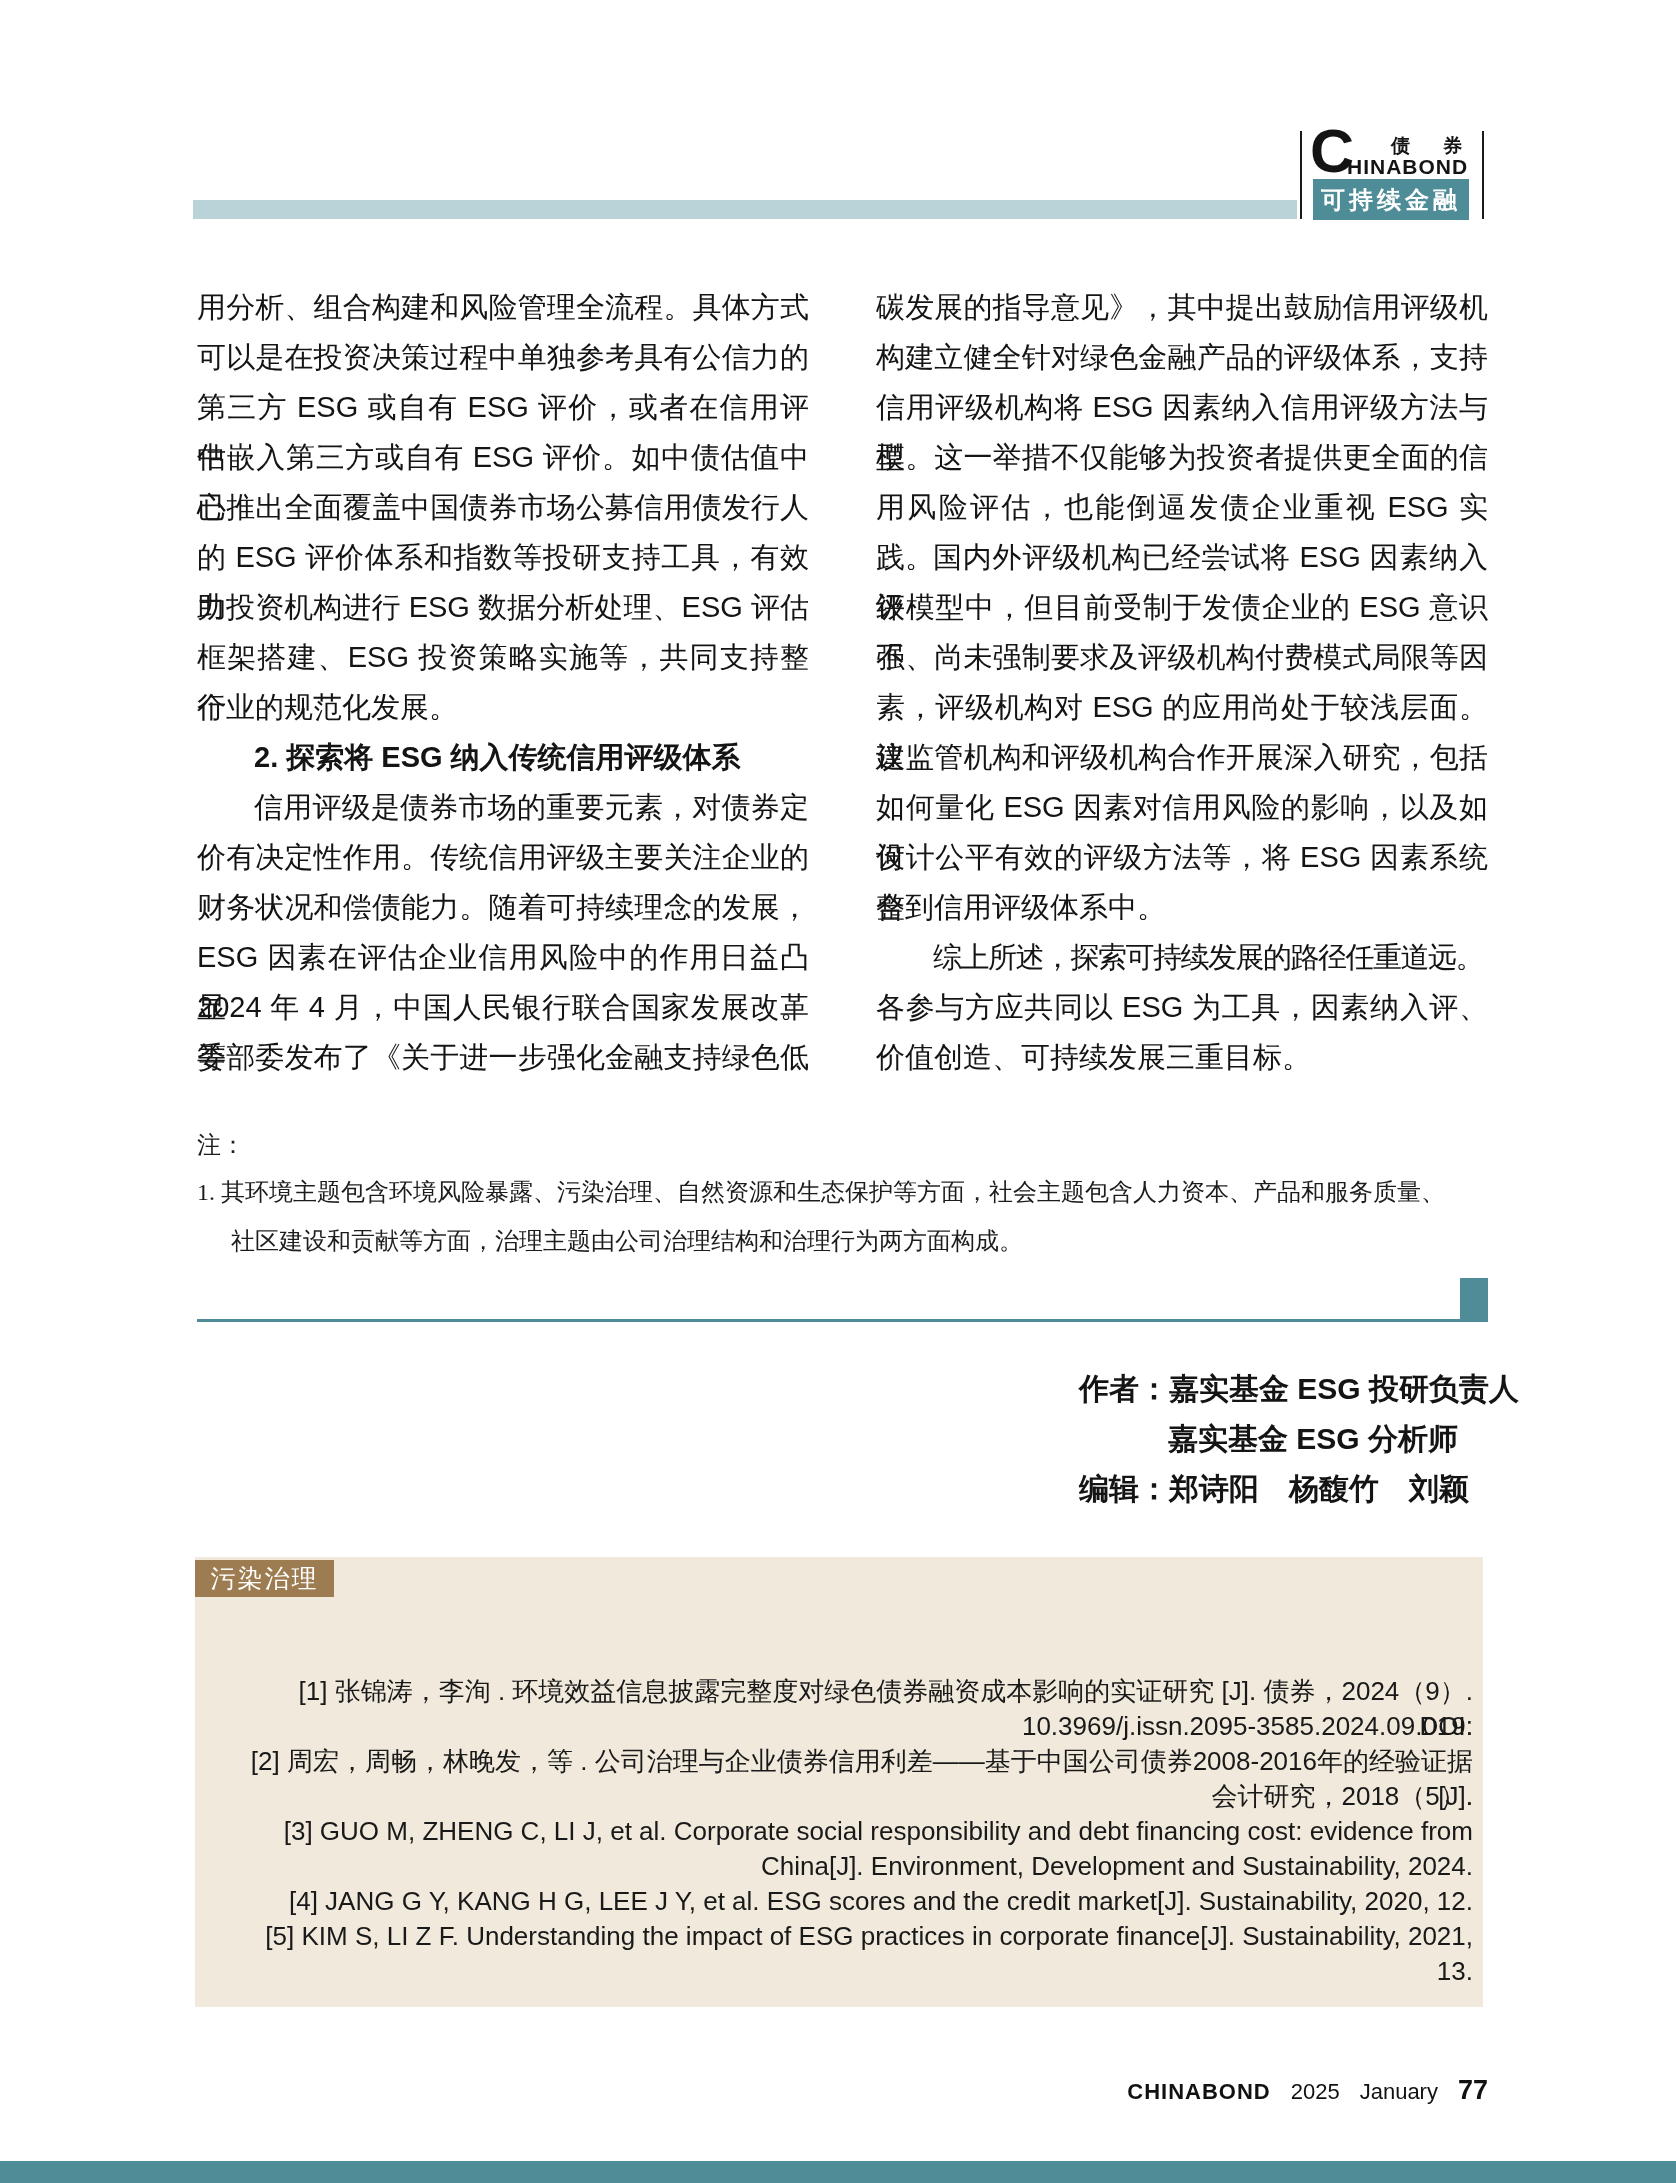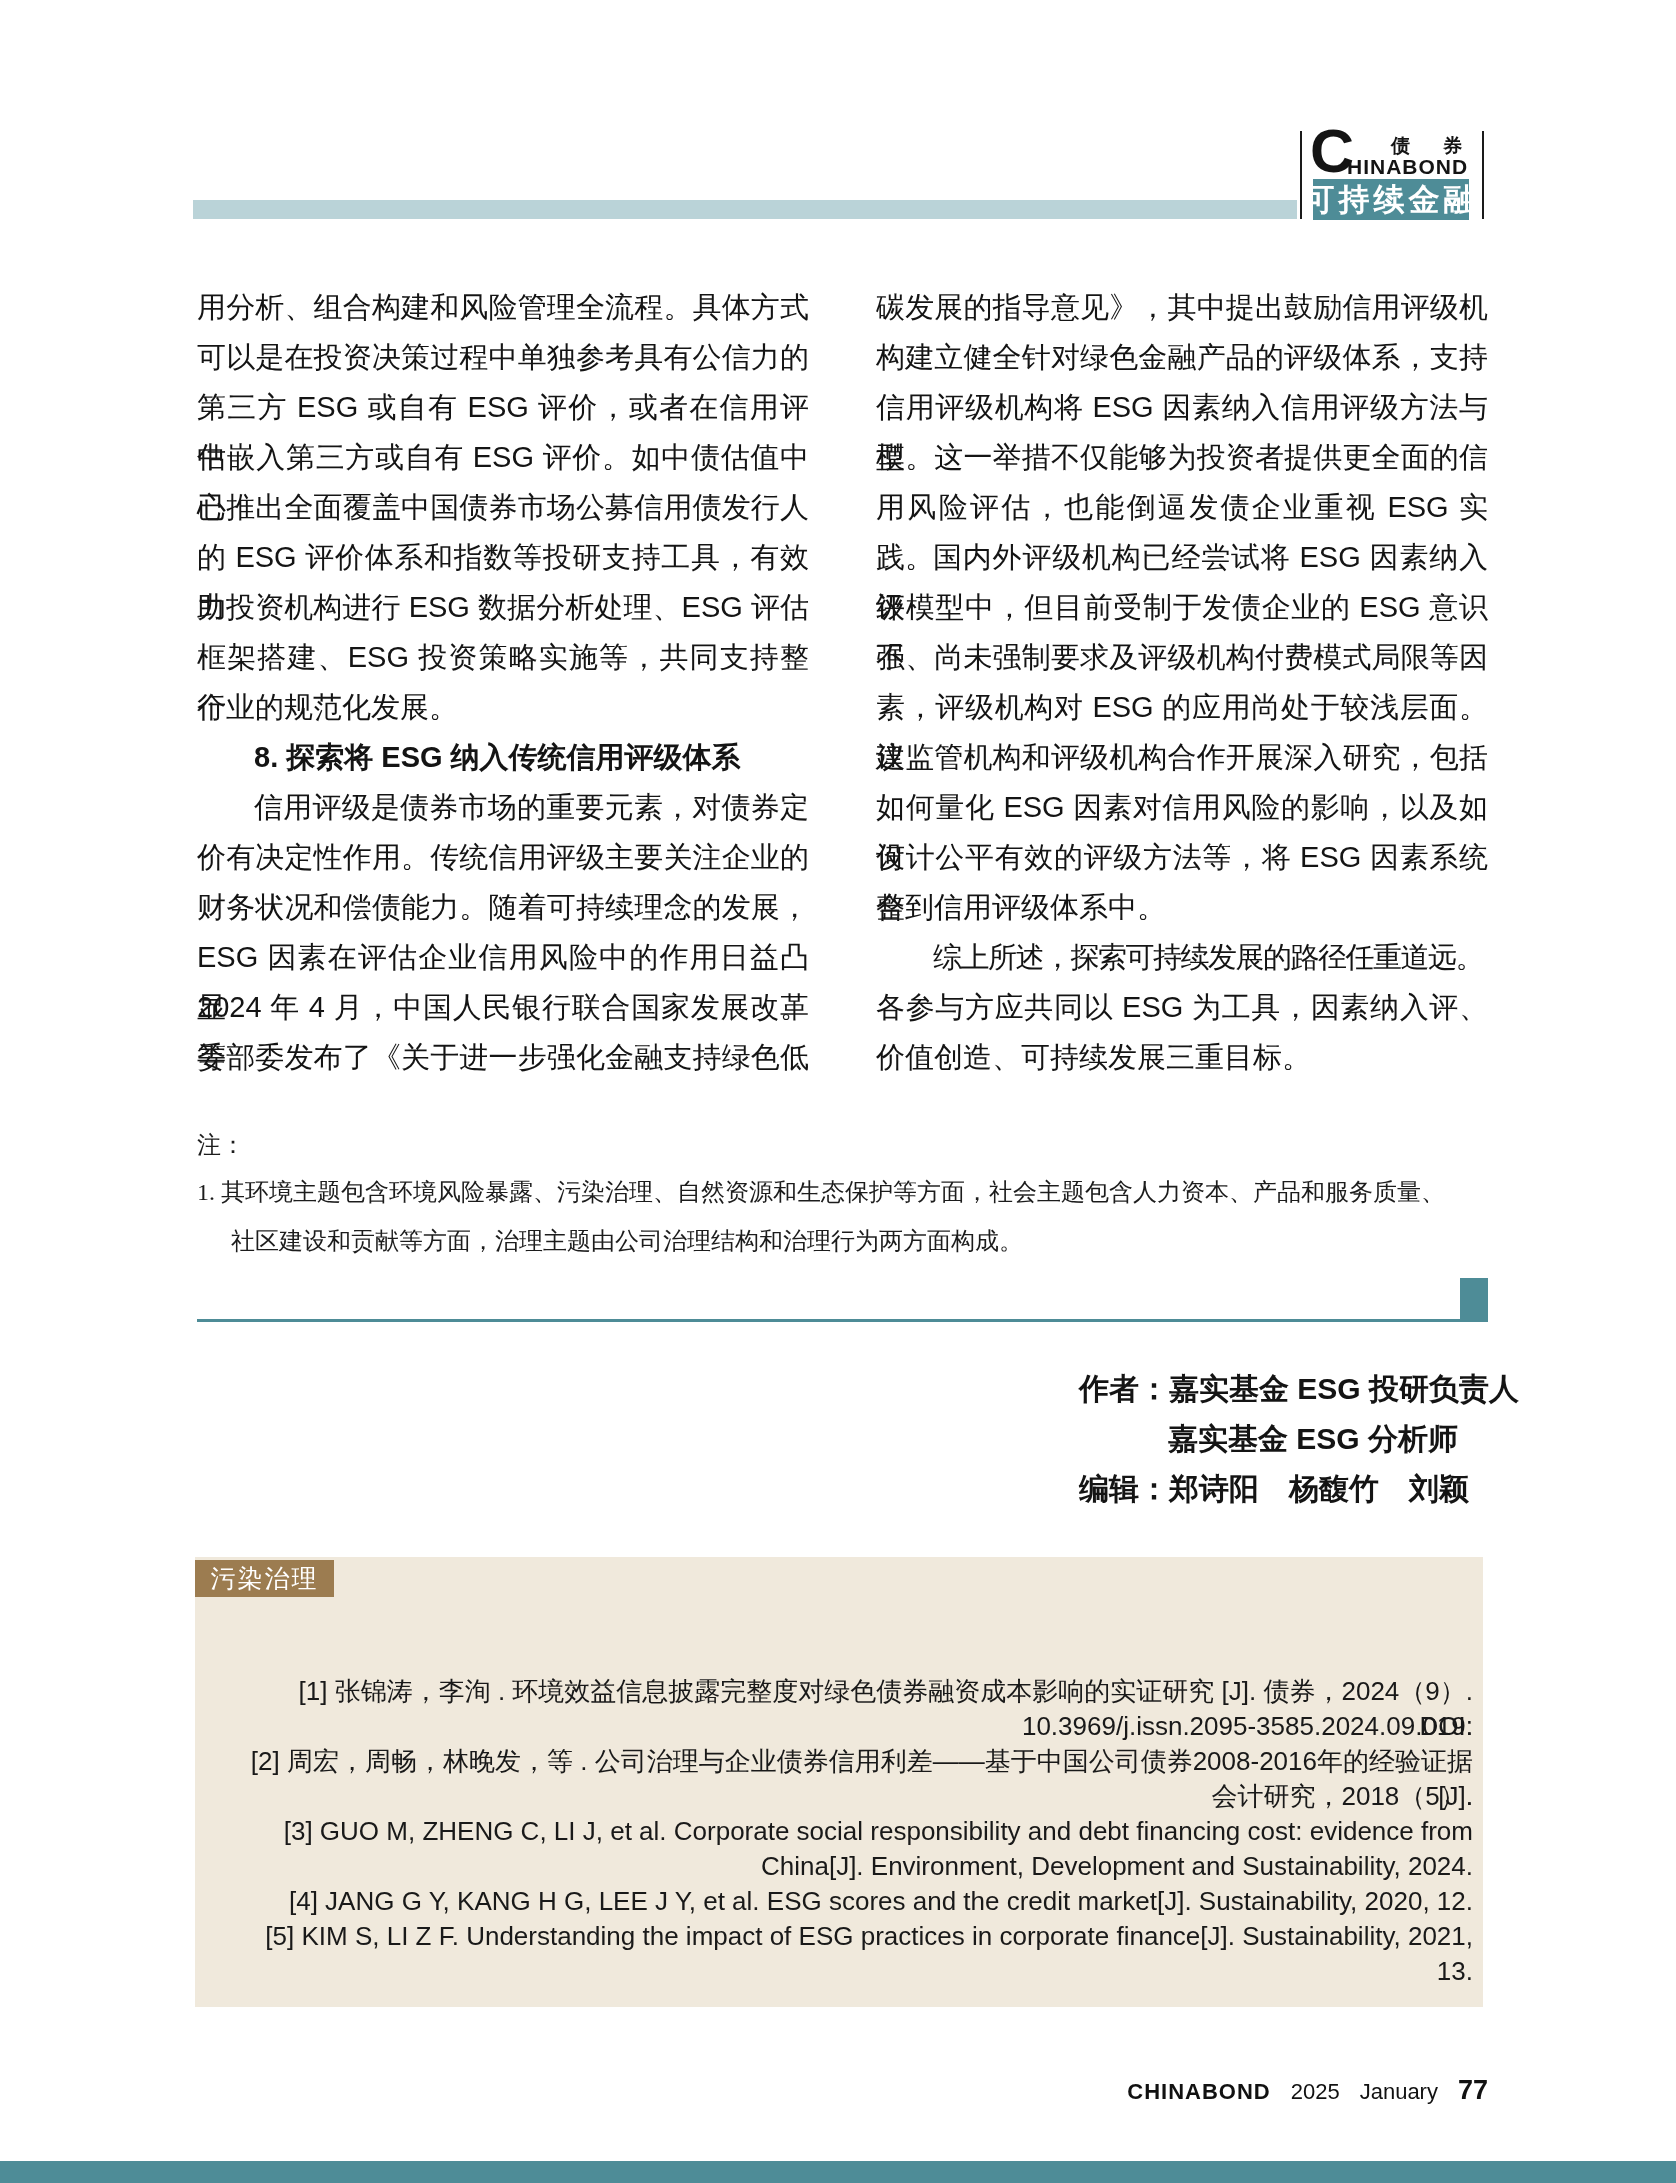--- a/index.html
+++ b/index.html
@@ -9,21 +9,21 @@
   
   .header-rule{position:absolute;left:193px;top:200px;width:1104px;height:19px;background:var(--bar);}
   .masthead{position:absolute;left:1300px;top:129px;width:184px;height:91px;}
   .m-line{position:absolute;top:2px;width:2px;height:88px;background:#1a1a1a;}
   .m-line.left{left:0;}
   .m-line.right{left:182px;}
   .m-c{position:absolute;left:10px;top:-8px;font-size:61px;font-weight:700;line-height:61px;}
   .m-cn{position:absolute;left:91px;top:4px;font-size:19px;font-weight:700;letter-spacing:14px;white-space:nowrap;}
   .m-latin{position:absolute;left:47px;top:26px;font-size:21px;font-weight:700;letter-spacing:1px;}
   .m-banner{position:absolute;left:13px;top:50px;width:156px;height:41px;background:var(--teal);
-            color:#fff;font-size:31px;font-weight:700;letter-spacing:4px;
+            color:#fff;font-size:24px;font-weight:700;letter-spacing:4px;
             display:flex;align-items:center;justify-content:center;white-space:nowrap;}
 
   
   .col{position:absolute;top:282px;width:612px;font-size:29px;line-height:50px;}
   .col-left{left:197px;}
   .col-right{left:876px;}
   .ln{text-align:justify;text-align-last:justify;height:50px;}
   .ln.noj{text-align-last:auto;}
   .ln.ind{text-indent:57px;}
   .ln.bold{font-weight:700;}
@@ -78,21 +78,21 @@
 
   <div class="ln">用分析、组合构建和风险管理全流程。具体方式</div>
       <div class="ln">可以是在投资决策过程中单独参考具有公信力的</div>
       <div class="ln">第三方 ESG 或自有 ESG 评价，或者在信用评估</div>
       <div class="ln">中嵌入第三方或自有 ESG 评价。如中债估值中心</div>
       <div class="ln">已推出全面覆盖中国债券市场公募信用债发行人</div>
       <div class="ln">的 ESG 评价体系和指数等投研支持工具，有效助</div>
       <div class="ln">力投资机构进行 ESG 数据分析处理、ESG 评估</div>
       <div class="ln">框架搭建、ESG 投资策略实施等，共同支持整个</div>
       <div class="ln noj">行业的规范化发展。</div>
-      <div class="ln bold ind noj">8. 探索将 ESG 纳入传统信用评级体系</div>
+      <div class="ln bold ind noj">2. 探索将 ESG 纳入传统信用评级体系</div>
       <div class="ln ind">信用评级是债券市场的重要元素，对债券定</div>
       <div class="ln">价有决定性作用。传统信用评级主要关注企业的</div>
       <div class="ln">财务状况和偿债能力。随着可持续理念的发展，</div>
       <div class="ln">ESG 因素在评估企业信用风险中的作用日益凸显。</div>
       <div class="ln">2024 年 4 月，中国人民银行联合国家发展改革委</div>
       <div class="ln">等部委发布了《关于进一步强化金融支持绿色低</div>
     </div>
 
   <div class="col col-right">
 

